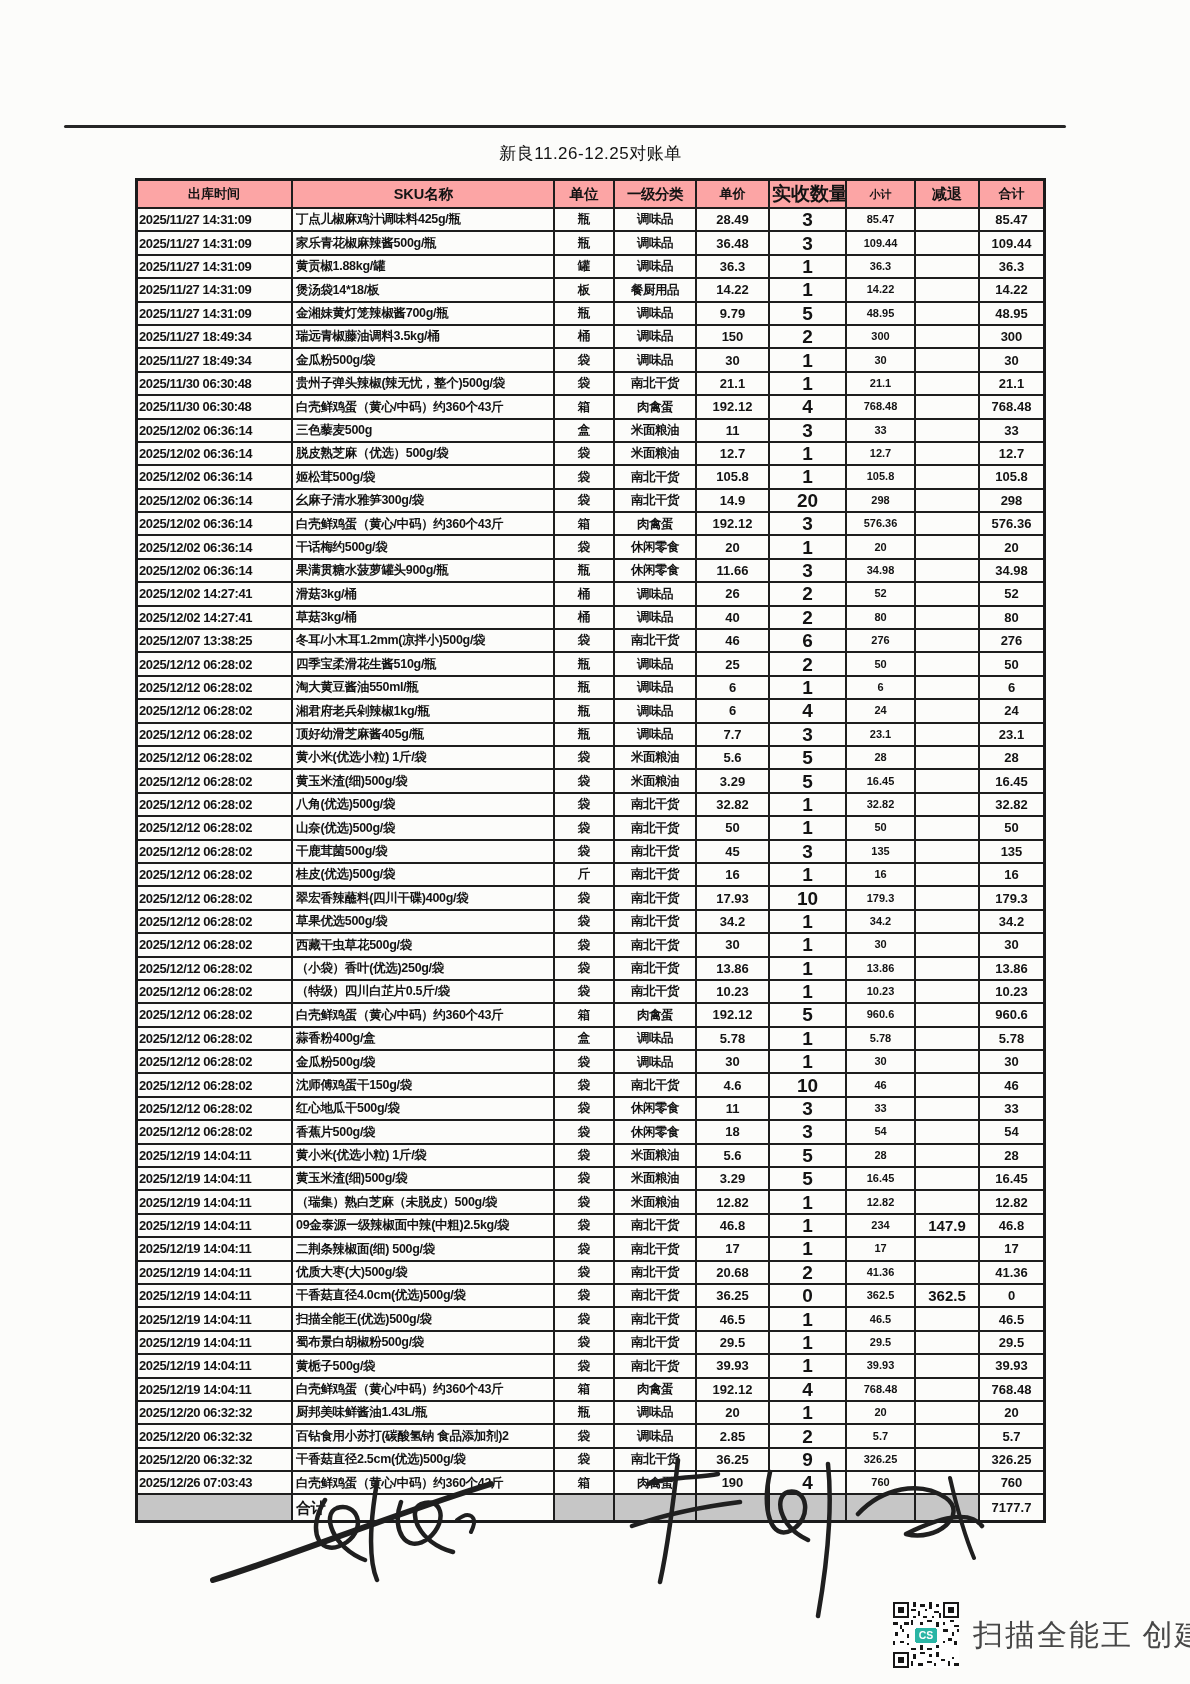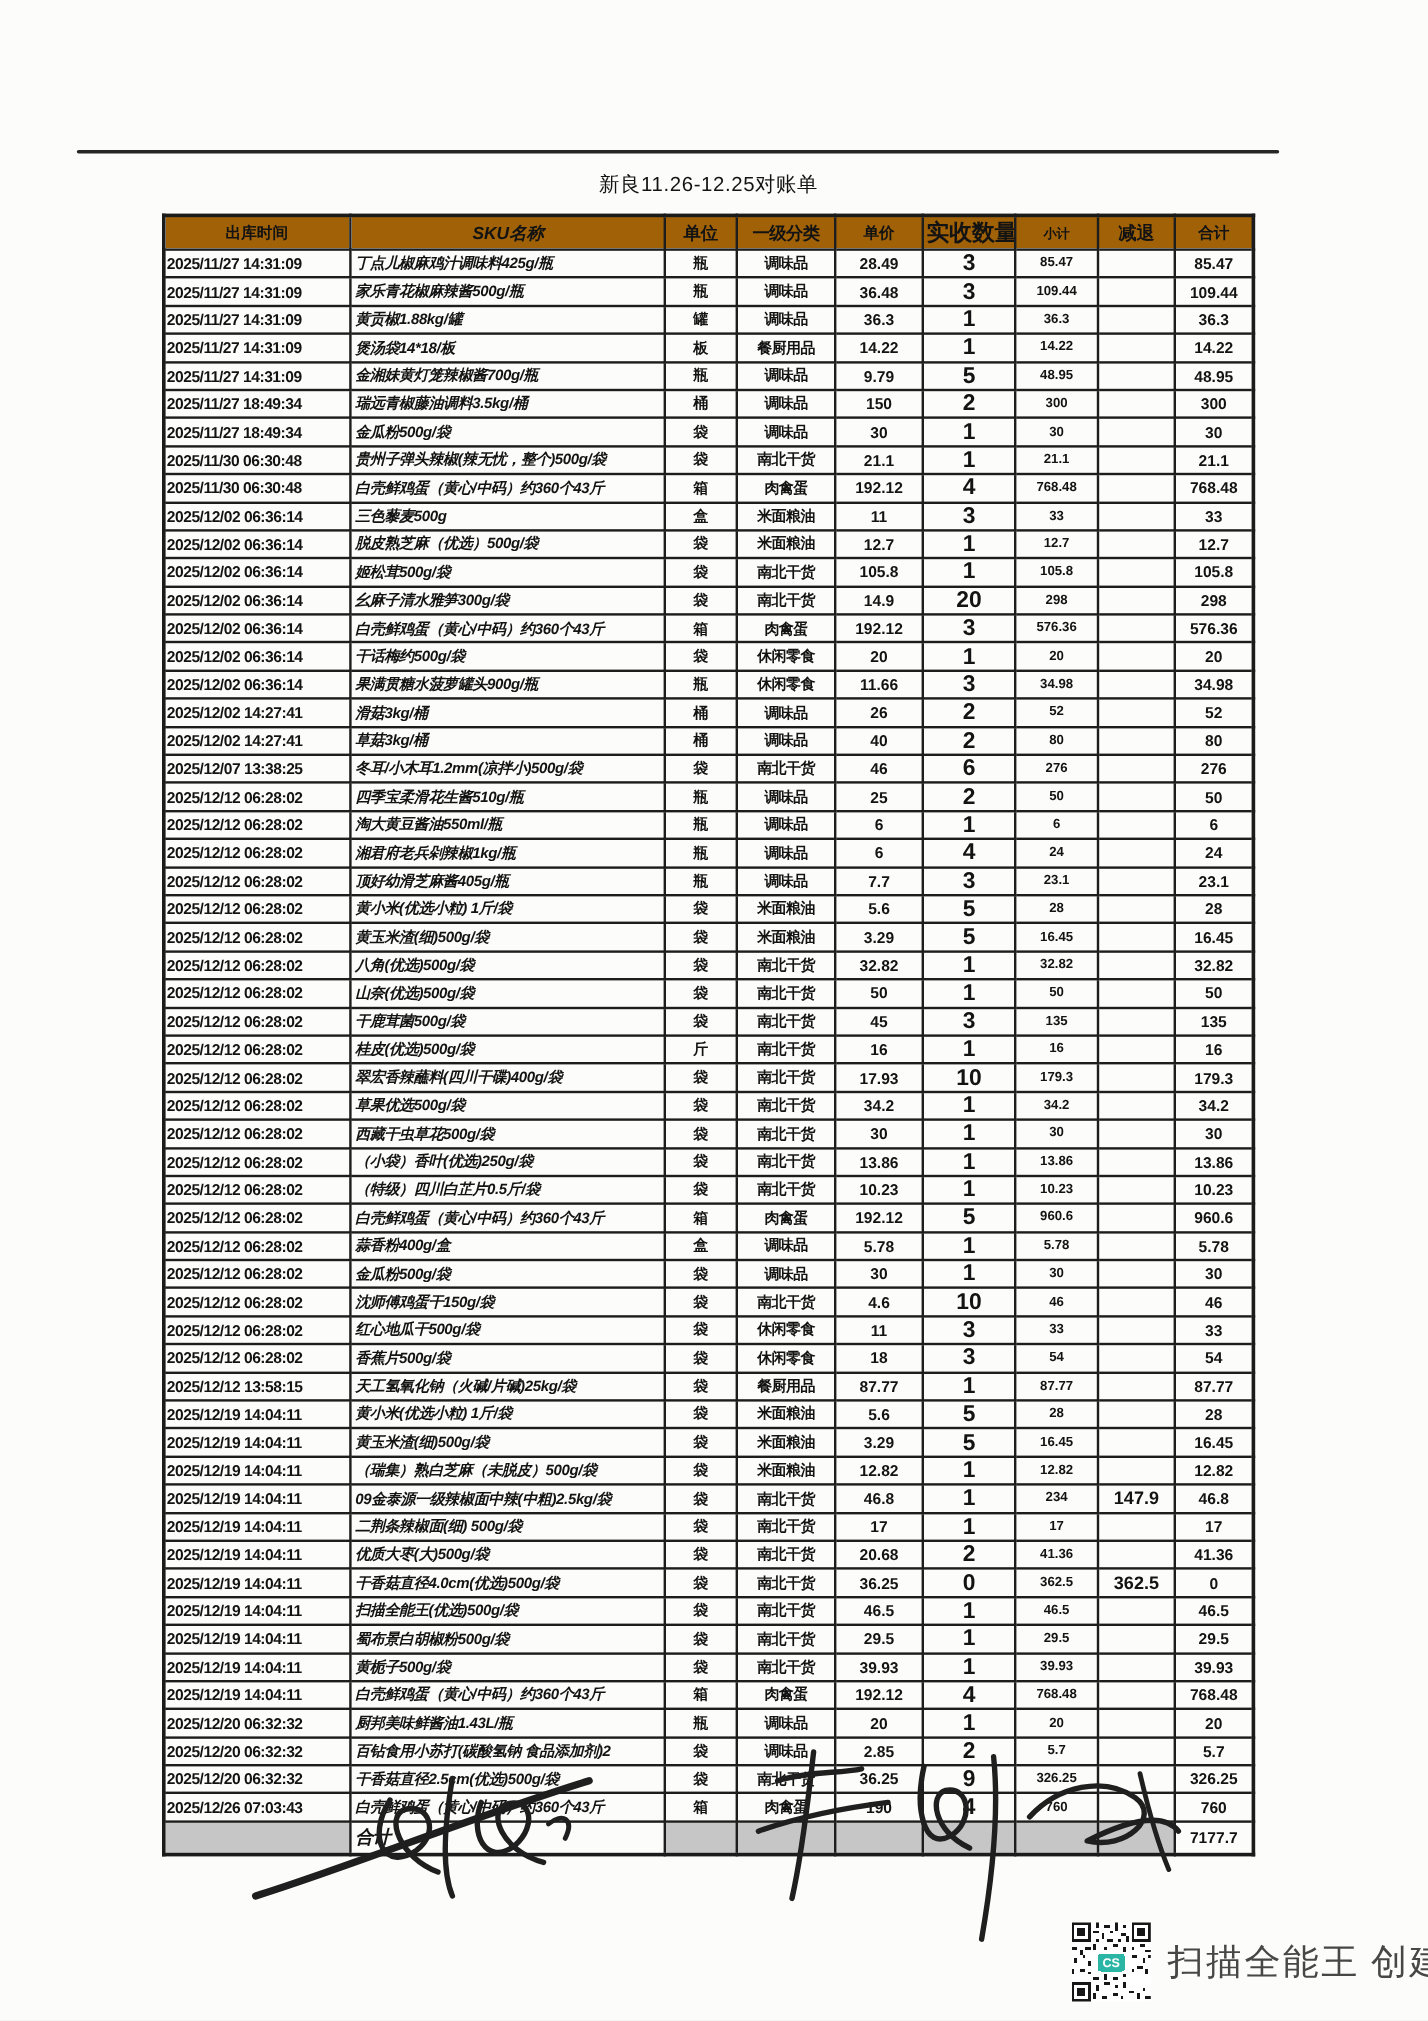--- a/index.html
+++ b/index.html
@@ -24,28 +24,28 @@
     border-collapse:collapse;table-layout:fixed;
     border:3px solid #1b1b1b;
   }
   table.acct th, table.acct td{
     border:2px solid #1d1d1d;
     overflow:hidden;white-space:nowrap;
     text-align:center;vertical-align:middle;
     padding:0 2px;
   }
   table.acct th{
-    height:25px;font-size:14.5px;font-weight:bold;background:#a16207;
+    height:25px;font-size:14.5px;font-weight:bold;background:#fca5a5;
   }
   table.acct td{
     height:21.4px;font-size:12.5px;font-weight:600;line-height:1;
   }
   
   table.acct th:nth-child(1),table.acct td:nth-child(1){width:150px;text-align:left;font-size:13px;letter-spacing:-.4px;padding-left:1px;}
-  table.acct th:nth-child(2),table.acct td:nth-child(2){width:255px;text-align:left;padding-left:3px;letter-spacing:-.3px;font-style:italic;}
+  table.acct th:nth-child(2),table.acct td:nth-child(2){width:255px;text-align:left;padding-left:3px;letter-spacing:-.3px;}
   table.acct th:nth-child(3),table.acct td:nth-child(3){width:54px;}
   table.acct th:nth-child(4),table.acct td:nth-child(4){width:76px;letter-spacing:-.5px;}
   table.acct th:nth-child(5),table.acct td:nth-child(5){width:67px;font-size:13px;}
   table.acct th:nth-child(6),table.acct td:nth-child(6){width:71px;font-size:19px;}
   table.acct th:nth-child(7),table.acct td:nth-child(7){width:63px;font-size:11px;}
   table.acct th:nth-child(8),table.acct td:nth-child(8){width:58px;font-size:15px;}
   table.acct th:nth-child(9),table.acct td:nth-child(9){font-size:13px;}
   table.acct th:nth-child(1){text-align:center;letter-spacing:0;}
   table.acct th:nth-child(2){text-align:center;letter-spacing:0;}
   
@@ -519,31 +519,20 @@
         <tr>
           <td>2025/12/12 06:28:02</td>
           <td>香蕉片500g/袋</td>
           <td>袋</td>
           <td>休闲零食</td>
           <td>18</td>
           <td>3</td>
           <td>54</td>
           <td></td>
           <td>54</td>
-        </tr>
-        <tr>
-          <td>2025/12/12 13:58:15</td>
-          <td>天工氢氧化钠（火碱/片碱)25kg/袋</td>
-          <td>袋</td>
-          <td>餐厨用品</td>
-          <td>87.77</td>
-          <td>1</td>
-          <td>87.77</td>
-          <td></td>
-          <td>87.77</td>
         </tr>
         <tr>
           <td>2025/12/19 14:04:11</td>
           <td>黄小米(优选小粒) 1斤/袋</td>
           <td>袋</td>
           <td>米面粮油</td>
           <td>5.6</td>
           <td>5</td>
           <td>28</td>
           <td></td>

